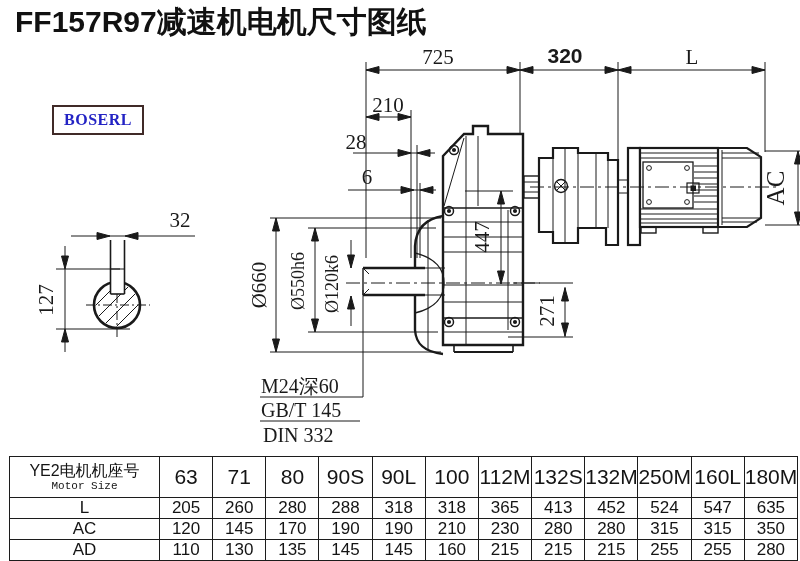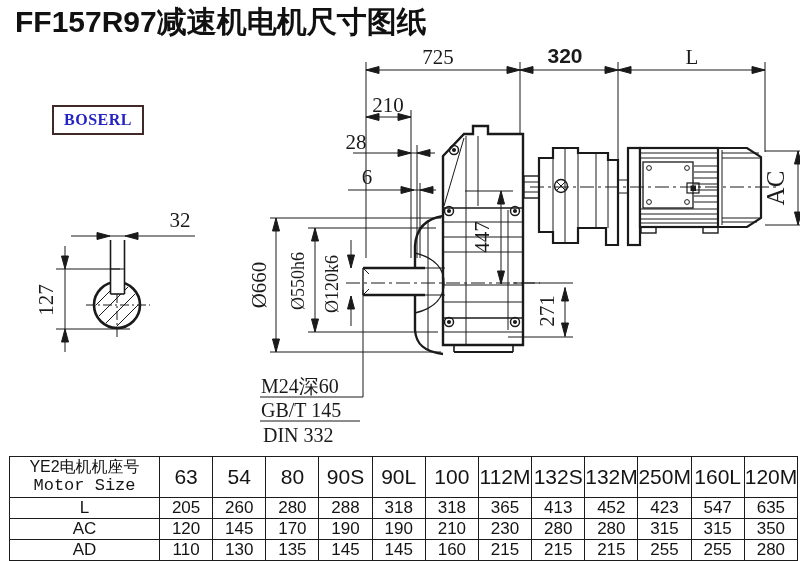--- a/index.html
+++ b/index.html
@@ -15,21 +15,21 @@
   svg text{fill:#1a1a1a;}
   .dimtxt{font-family:"Liberation Serif","DejaVu Serif",serif;font-size:21px;}
   .dimtxt-sm{font-family:"Liberation Serif","DejaVu Serif",serif;font-size:18px;}
   .dimtxt-bold{font-family:"Liberation Sans","DejaVu Sans",sans-serif;font-size:21px;font-weight:bold;}
   .notetxt{font-family:"Liberation Serif","DejaVu Serif",serif;font-size:20px;}
   .size-table{position:absolute;left:1px;top:456px;width:789px;border-collapse:collapse;
               table-layout:fixed;background:#fff;}
   .size-table th,.size-table td{border:1.4px solid #1c1c1c;text-align:center;vertical-align:middle;
               padding:0;font-weight:normal;color:#141414;}
   .size-table .hdr{height:40px;font-size:16px;line-height:1.2;}
-  .size-table .hdr .en{font-family:"Liberation Mono","DejaVu Sans Mono",monospace;font-size:17px;}
+  .size-table .hdr .en{font-family:"Liberation Mono","DejaVu Sans Mono",monospace;font-size:11px;}
   .size-table td{height:20px;font-size:17px;}
   .size-table .coltxt{font-size:21px;}
 </style>
 </head>
 <body>
 
 <div class="page">
 
   <div class="title">FF157R97减速机电机尺寸图纸</div>
 
@@ -292,44 +292,44 @@
       <col style="width:150px">
       <col span="12">
     </colgroup>
     <tbody>
         <tr>
           <th class="hdr">
             <div>YE2电机机座号</div>
             <div class="en">Motor Size</div>
           </th>
           <th class="hdr coltxt">63</th>
-          <th class="hdr coltxt">54</th>
+          <th class="hdr coltxt">71</th>
           <th class="hdr coltxt">80</th>
           <th class="hdr coltxt">90S</th>
           <th class="hdr coltxt">90L</th>
           <th class="hdr coltxt">100</th>
           <th class="hdr coltxt">112M</th>
           <th class="hdr coltxt">132S</th>
           <th class="hdr coltxt">132M</th>
           <th class="hdr coltxt">250M</th>
           <th class="hdr coltxt">160L</th>
-          <th class="hdr coltxt">120M</th>
+          <th class="hdr coltxt">180M</th>
         </tr>
         <tr>
           <td>L</td>
           <td>205</td>
           <td>260</td>
           <td>280</td>
           <td>288</td>
           <td>318</td>
           <td>318</td>
           <td>365</td>
           <td>413</td>
           <td>452</td>
-          <td>423</td>
+          <td>524</td>
           <td>547</td>
           <td>635</td>
         </tr>
         <tr>
           <td>AC</td>
           <td>120</td>
           <td>145</td>
           <td>170</td>
           <td>190</td>
           <td>190</td>

